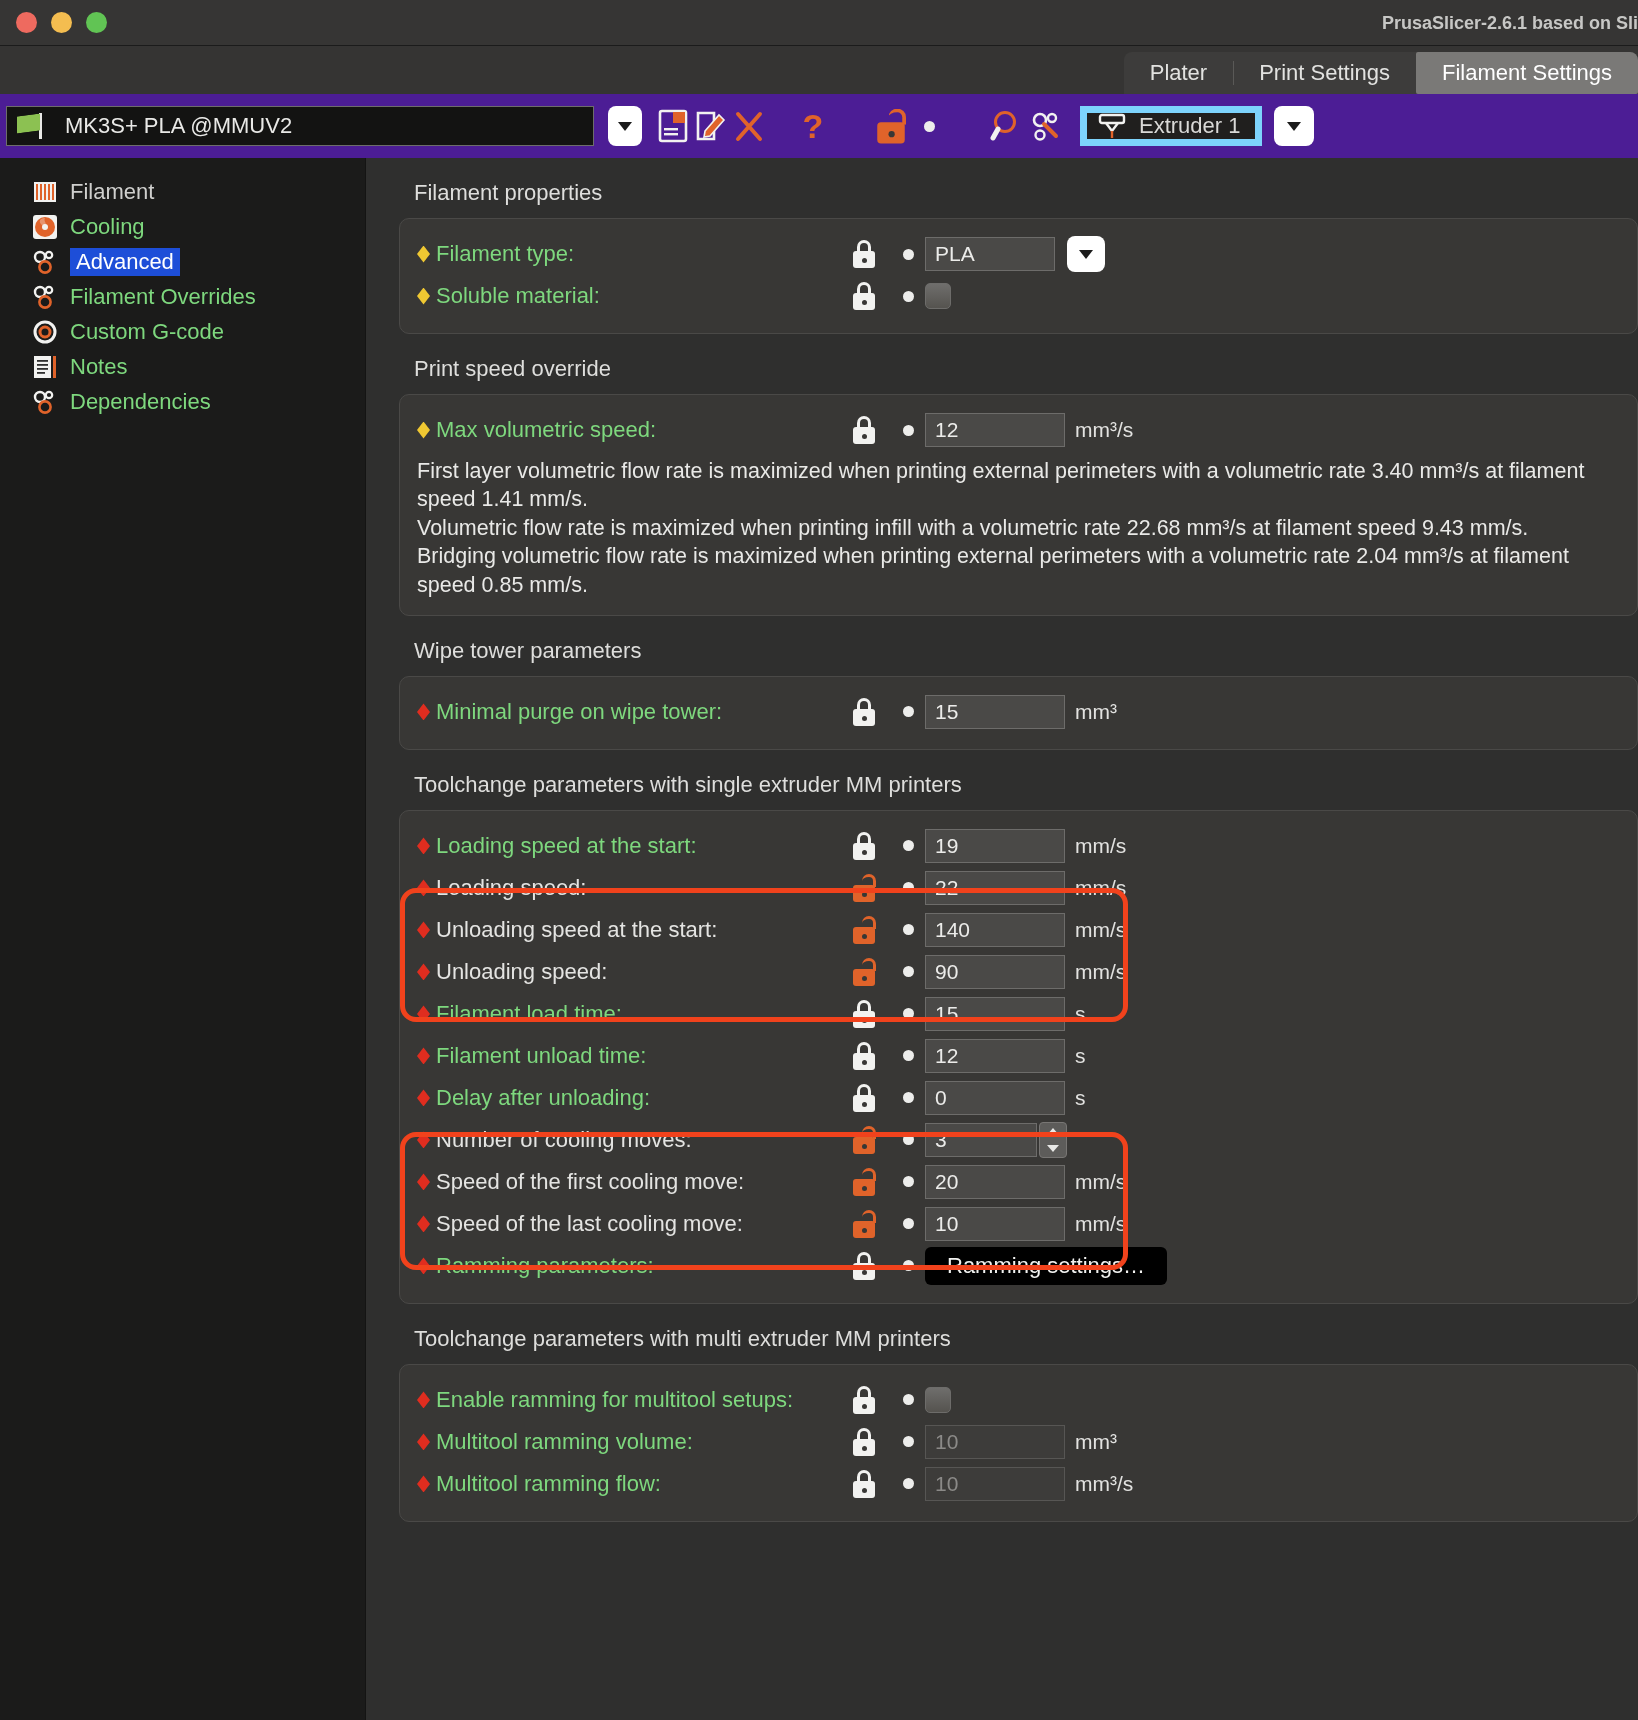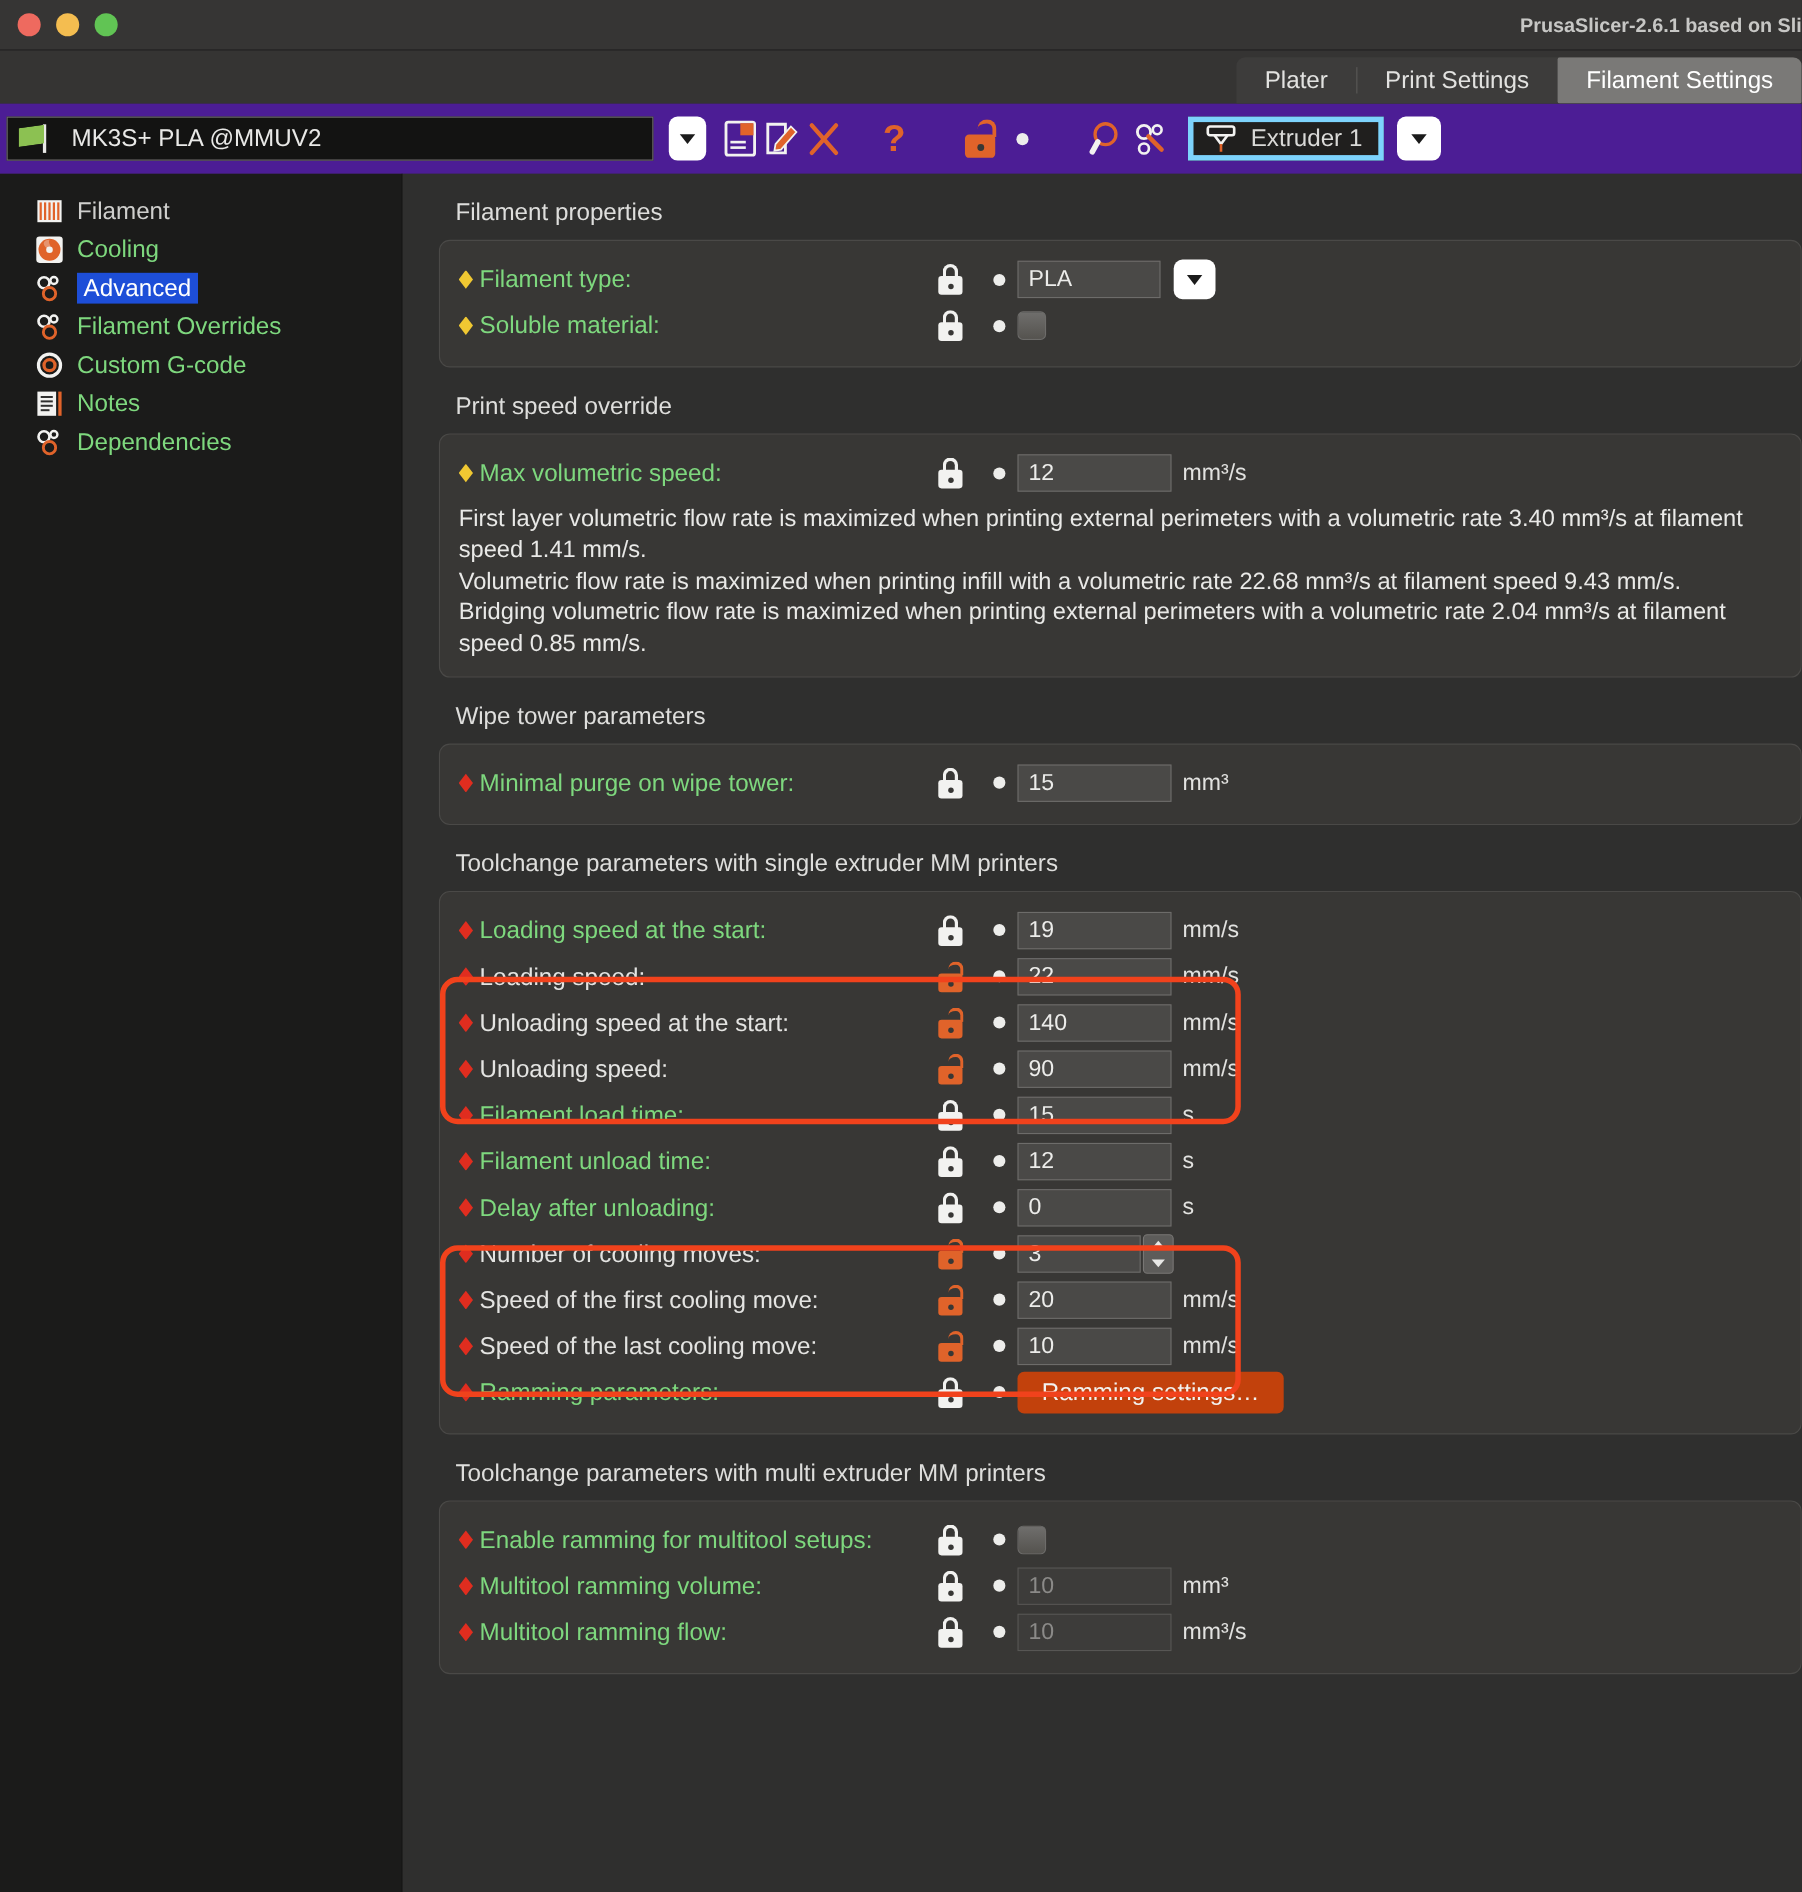--- a/index.html
+++ b/index.html
@@ -80,21 +80,21 @@
   }
   .chev { width: 0; height: 0; border-left: 7px solid transparent; border-right: 7px solid transparent; border-top: 9px solid #1b1b1b; }
 
   .icon-slot { width: 38px; height: 40px; display:flex; align-items:center; justify-content:center; }
   .sp12 { width: 12px; } .sp26 { width: 26px; } .sp40 { width: 40px; }
 
   .qmark { color: #e0632a; font-size: 34px; font-weight: bold; line-height: 1; }
   .bullet-dot { width: 11px; height: 11px; border-radius: 50%; background: #ededeb; }
 
   .extruder-box {
-    height: 40px; background: #201f1e; border: 5px solid #7dd3fc;
+    height: 40px; background: #201f1e; border: 7px solid #7dd3fc;
     display: flex; align-items: center; gap: 12px; padding: 0 14px 0 10px;
     margin-left: 16px;
   }
   .extruder-label { color: #d9d9d7; font-size: 22px; white-space: nowrap; }
   .ext-chev-btn {
     width: 40px; height: 40px; background: #fff; border-radius: 8px;
     margin-left: 12px; display: flex; align-items: center; justify-content: center;
   }
 
   
@@ -191,21 +191,21 @@
     display: flex; flex-direction: column; justify-content: space-between;
     background: #5d5c5a; border: 1px solid #787674; border-radius: 4px;
   }
   .spin .up, .spin .dn {
     height: 17px; display: flex; align-items: center; justify-content: center;
   }
   .spin .up::after { content:""; width:0;height:0;border-left:6px solid transparent;border-right:6px solid transparent;border-bottom:7px solid #e8e8e6; }
   .spin .dn::after { content:""; width:0;height:0;border-left:6px solid transparent;border-right:6px solid transparent;border-top:7px solid #e8e8e6; }
 
   .btn-ramming {
-    height: 38px; background: #c2410c; border-radius: 6px;
+    height: 38px; background: #000000; border-radius: 6px;
     color: #f2f2f0; font-size: 22px; display: flex; align-items: center;
     padding: 0 22px;
   }
 
   .desc {
     color: #e9e9e7; font-size: 21.5px; line-height: 1.32;
     padding: 6px 8px 0 17px;
   }
 
   

